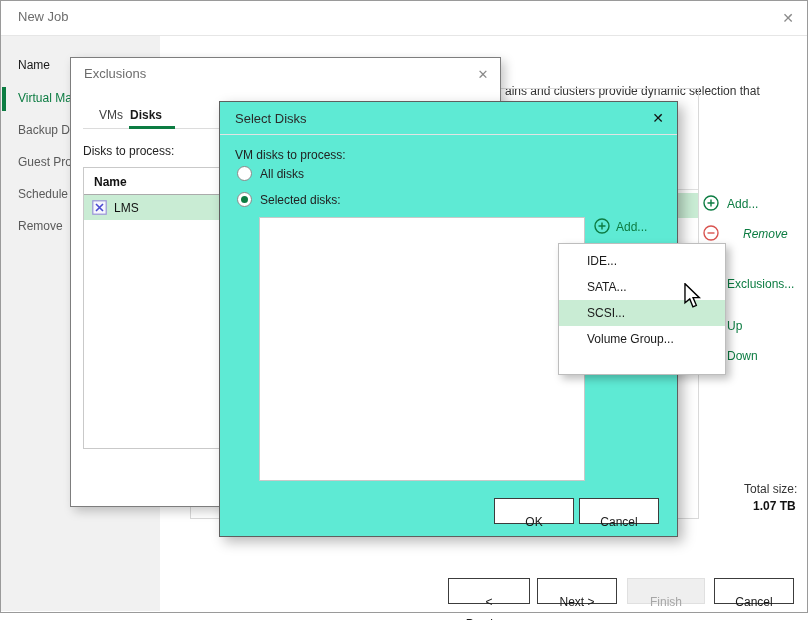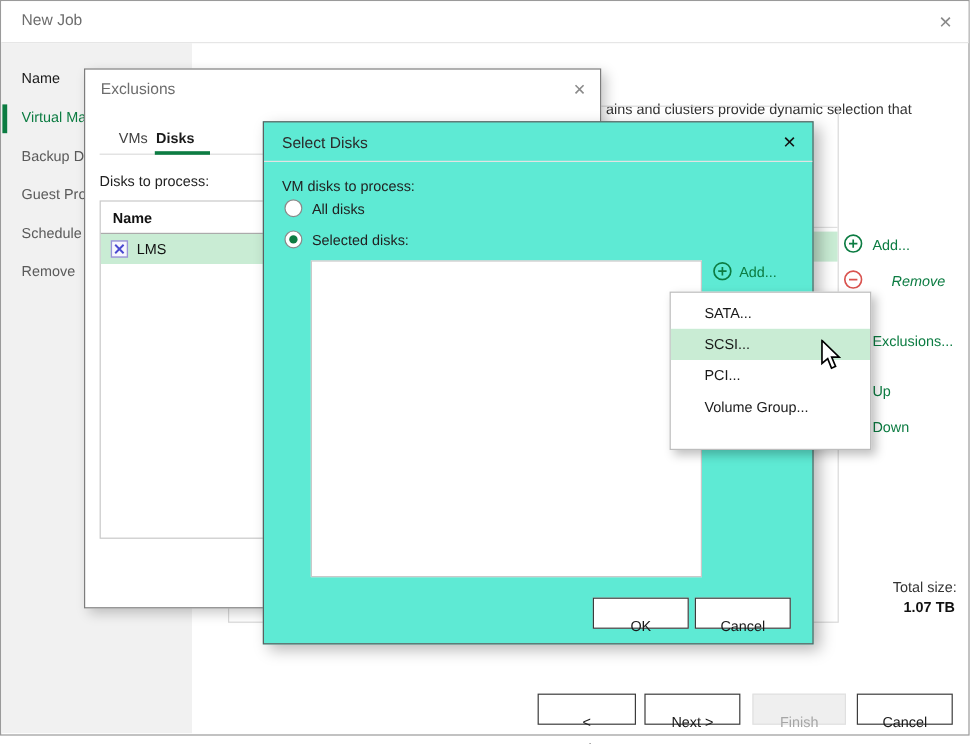--- a/index.html
+++ b/index.html
@@ -212,23 +212,23 @@
         <circle cx="8" cy="8" r="7" fill="none" stroke="#b0b0b0" stroke-width="1.4"></circle>
         <path d="M4.5 8h7" stroke="#b0b0b0" stroke-width="1.4"></path>
       </svg>
     </span>
 
   <button class="btn btn-ok">OK</button>
   <button class="btn btn-cancel-sd">Cancel</button>
 </div>
 
 <div class="abs menu">
+  <div class="menu-item">IDE...</div>
   <div class="menu-item">SATA...</div>
   <div class="menu-item hl">SCSI...</div>
-  <div class="menu-item">PCI...</div>
   <div class="menu-item">Volume Group...</div>
 </div>
 
 <span class="abs cursor">
   <svg class="icon-svg" width="17" height="26" viewBox="0 0 12 19">
     <polygon points="0.5,0.5 0.5,14.5 4,11.6 6.3,17.4 8.8,16.3 6.4,10.7 11,10.7" fill="#fff" stroke="#000" stroke-width="1"></polygon>
   </svg>
 </span>
 
 </body></html>

